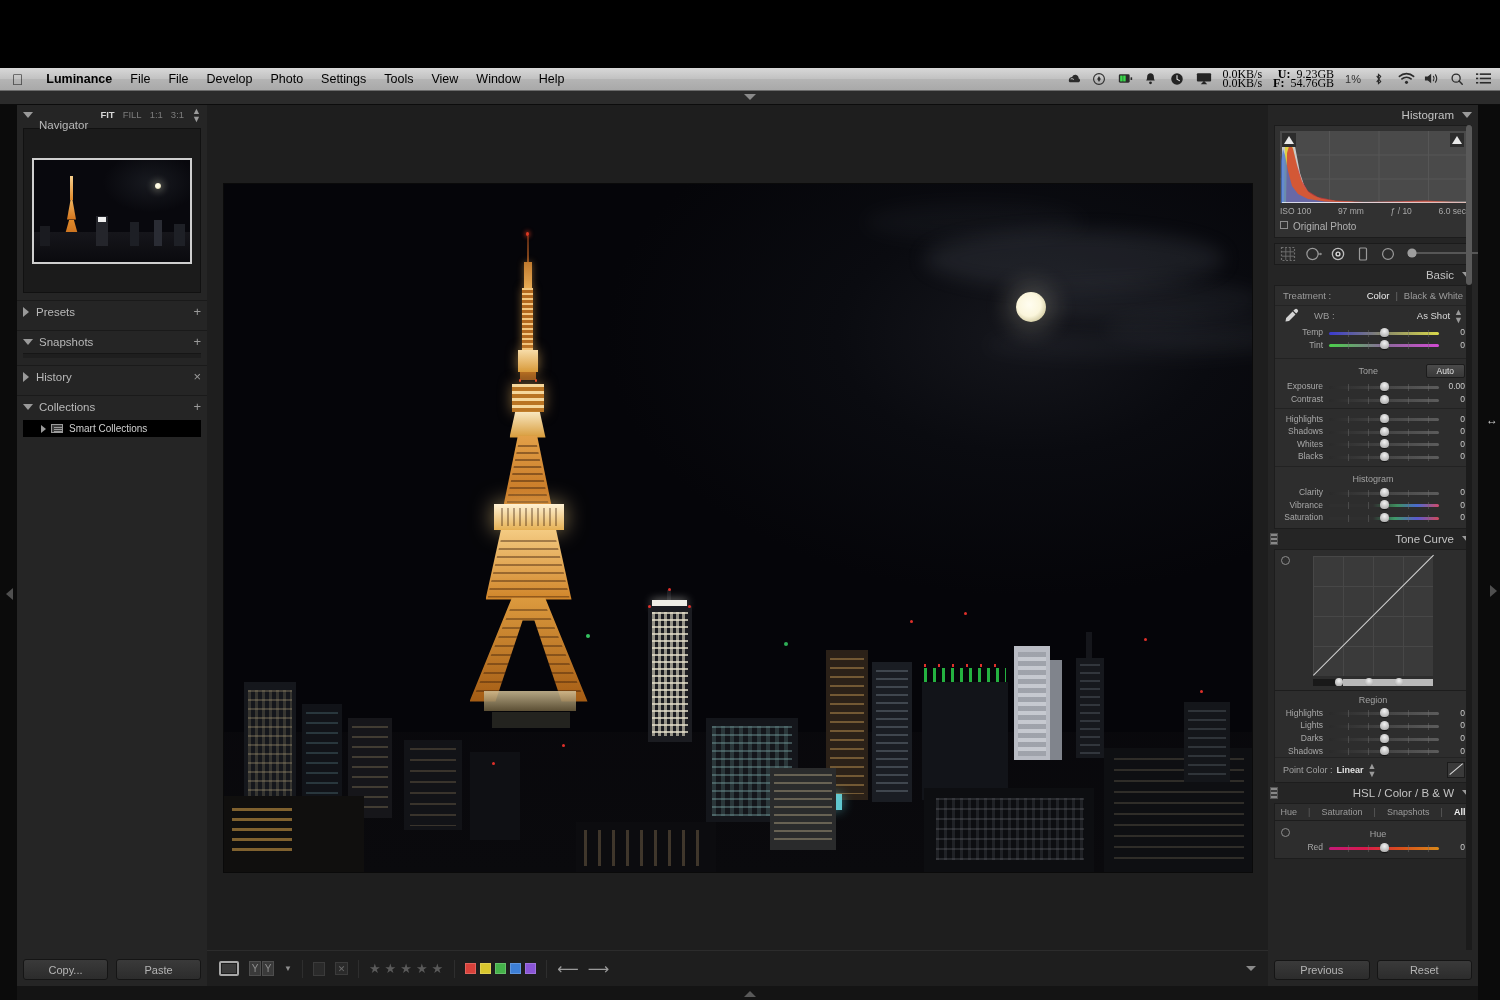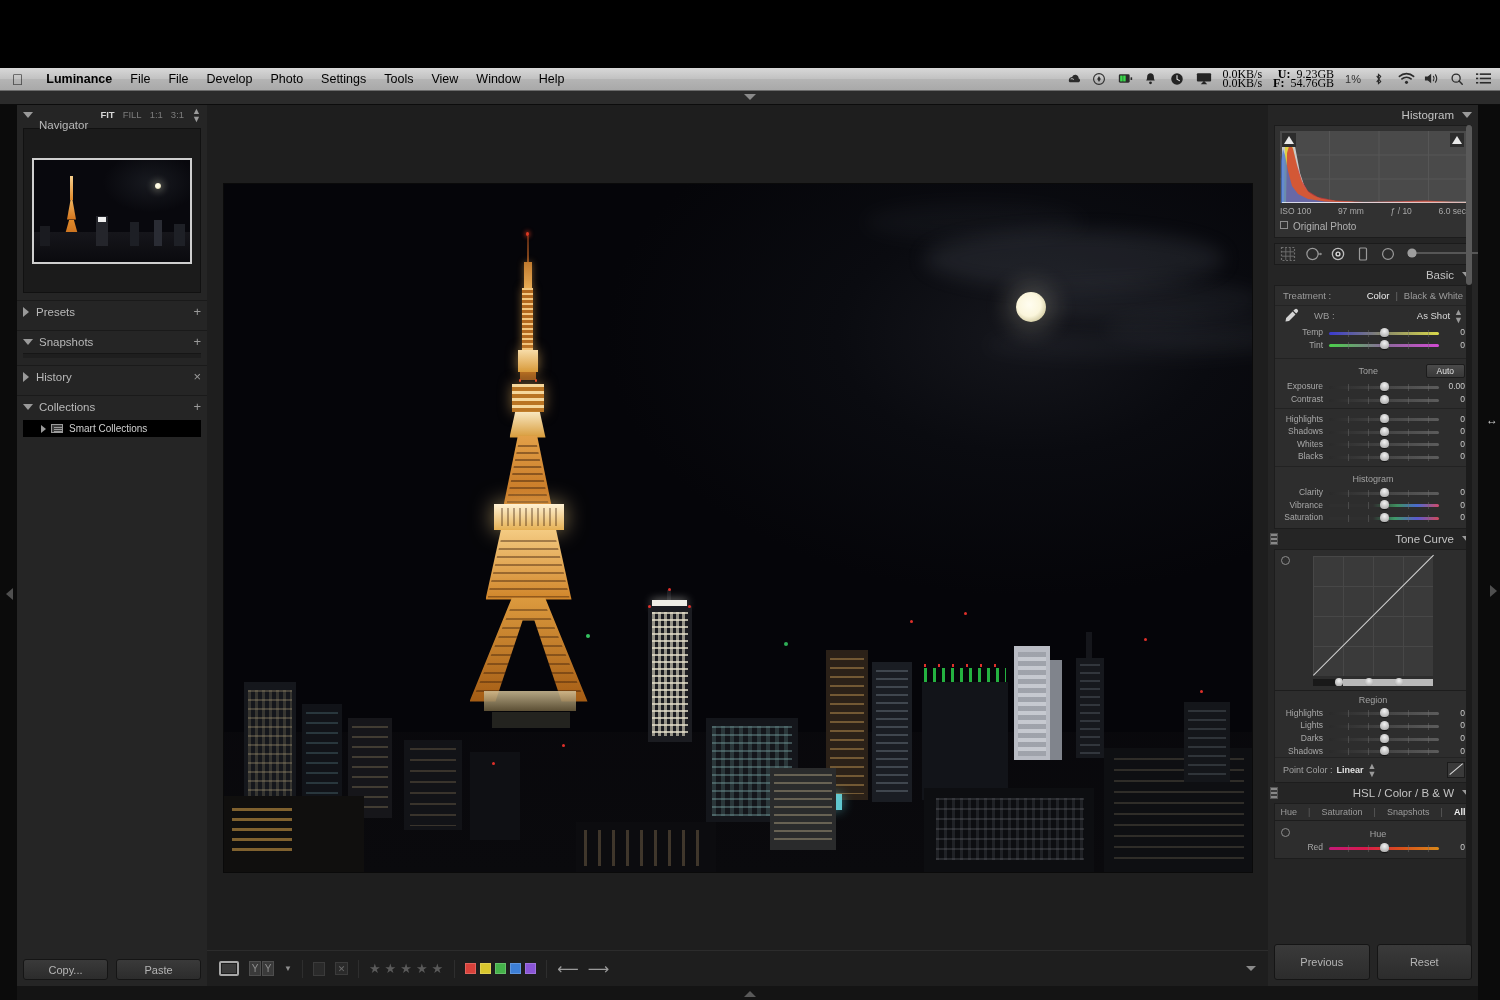--- a/index.html
+++ b/index.html
@@ -177,21 +177,21 @@
   .hsltabs { display:flex; align-items:center; justify-content:space-around; height:18px;
      margin:0 6px; background:#2d2d2d; border:1px solid #1d1d1d; font-size:9px; color:#9b9b9b; }
   .hsltabs .on { color:#f0f0f0; font-weight:bold; }
   .hsltabs .sep { color:#5e5e5e; }
 
   .hslbody { margin:0 6px; background:#2d2d2d; border:1px solid #1d1d1d; border-top:0;
      padding:4px 0 4px 0; position:relative; }
   .hsl-target { position:absolute; left:6px; top:7px; width:9px;height:9px;border:1px solid #8d8d8d;border-radius:50%; }
 
   .rp-bottom { position:absolute; left:0; right:0; bottom:6px; padding:0 6px; display:flex; gap:7px; }
-  .rp-bottom .btn { height:36px; }
+  .rp-bottom .btn { height:20px; }
 
   
   .rp-scroll { position:absolute; right:6px; top:20px; bottom:36px; width:6px; background:#1b1b1b; }
   .rp-scroll i { position:absolute; left:0; top:0; width:6px; height:160px; background:#5a5a5a; border-radius:3px; display:block;}
 
   .sidearrow { position:absolute; width:0;height:0; }
   .la { left:6px; top:497px; border-top:6px solid transparent;border-bottom:6px solid transparent;border-right:7px solid #4f4f4f; }
   .ra { right:3px; top:494px; border-top:6px solid transparent;border-bottom:6px solid transparent;border-left:7px solid #4f4f4f; }
   .edgebar { position:absolute; top:91px; bottom:0; width:17px; background:#0b0b0b; }
   .edgebar.l { left:0; } .edgebar.r { right:0; width:22px; }

